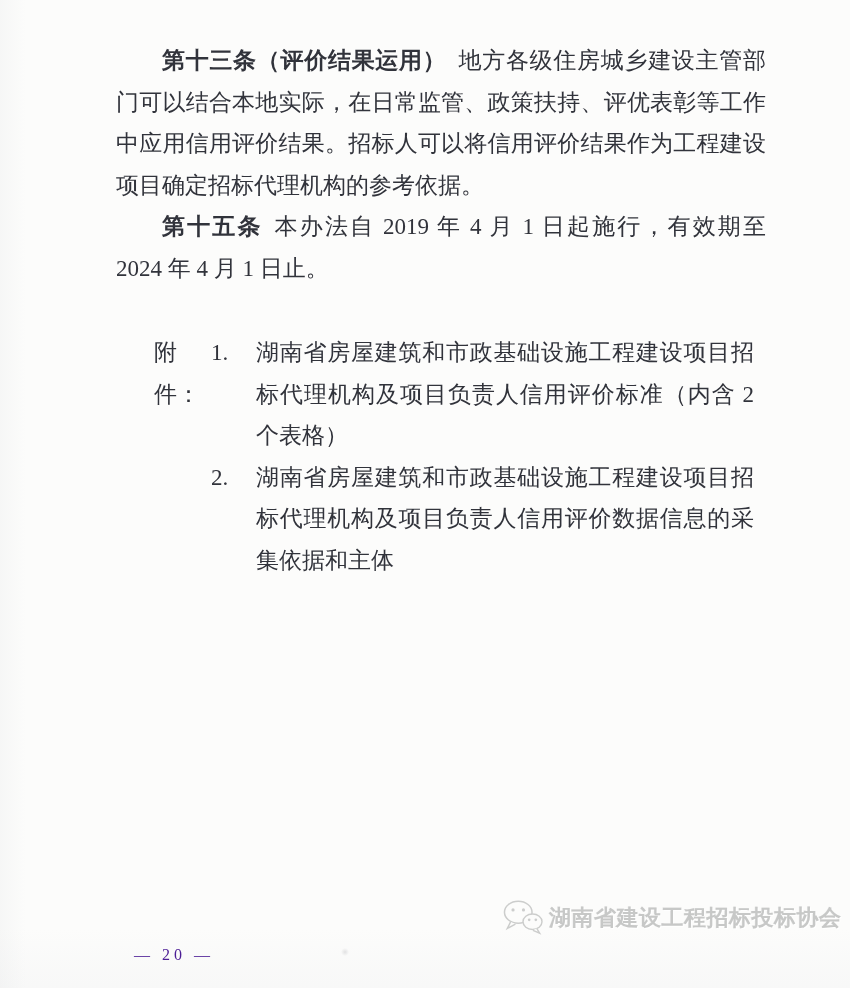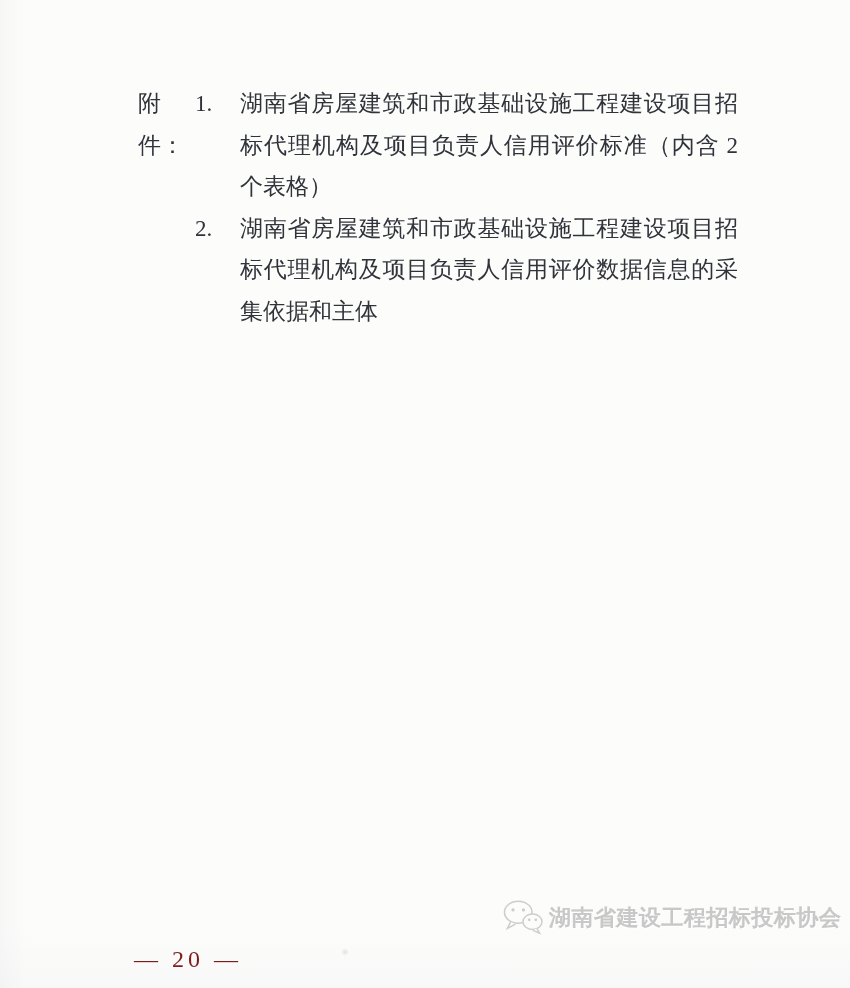--- a/index.html
+++ b/index.html
@@ -36,38 +36,38 @@
     text-indent: 46px;
   }
   .para .head {
     font-weight: bold;
     margin-right: 12px;
   }
 
   .attachment {
     display: flex;
     margin-top: 43px;
-    margin-left: 22px;
+    margin-left: 38px;
   }
   .att-label { width: 57px; flex: none; }
   .att-items { flex: none; }
   .att-item { display: flex; }
   .att-num { width: 45px; flex: none; }
   .att-text {
     width: 498px;
     text-align: justify;
   }
 
   .page-num {
     position: absolute;
     left: 134px;
     top: 946px;
-    font-size: 24px;
+    font-size: 16px;
     letter-spacing: 4px;
-    color: #7f1d1d;
+    color: #4c1d95;
   }
 
   .watermark {
     position: absolute;
     left: 502px;
     top: 896px;
     display: flex;
     align-items: center;
     gap: 5px;
   }
@@ -82,22 +82,28 @@
     white-space: nowrap;
   }
 </style>
 </head>
 <body>
 
 <div class="scan-layer"></div>
 
 <div class="doc">
 
+  <p class="para">
+    <span class="head">第十三条（评价结果运用）</span><span>地方各级住房城乡建设主管部门可以结合本地实际，在日常监管、政策扶持、评优表彰等工作中应用信用评价结果。招标人可以将信用评价结果作为工程建设项目确定招标代理机构的参考依据。</span>
+  </p>
 
 
+  <p class="para">
+    <span class="head">第十五条</span><span>本办法自 2019 年 4 月 1 日起施行，有效期至 2024 年 4 月 1 日止。</span>
+  </p>
 
   <div class="attachment">
     <span class="att-label">附件：</span>
     <div class="att-items">
       <div class="att-item">
         <span class="att-num">1.</span>
         <span class="att-text">湖南省房屋建筑和市政基础设施工程建设项目招标代理机构及项目负责人信用评价标准（内含 2 个表格）</span>
       </div>
       <div class="att-item">
         <span class="att-num">2.</span>

